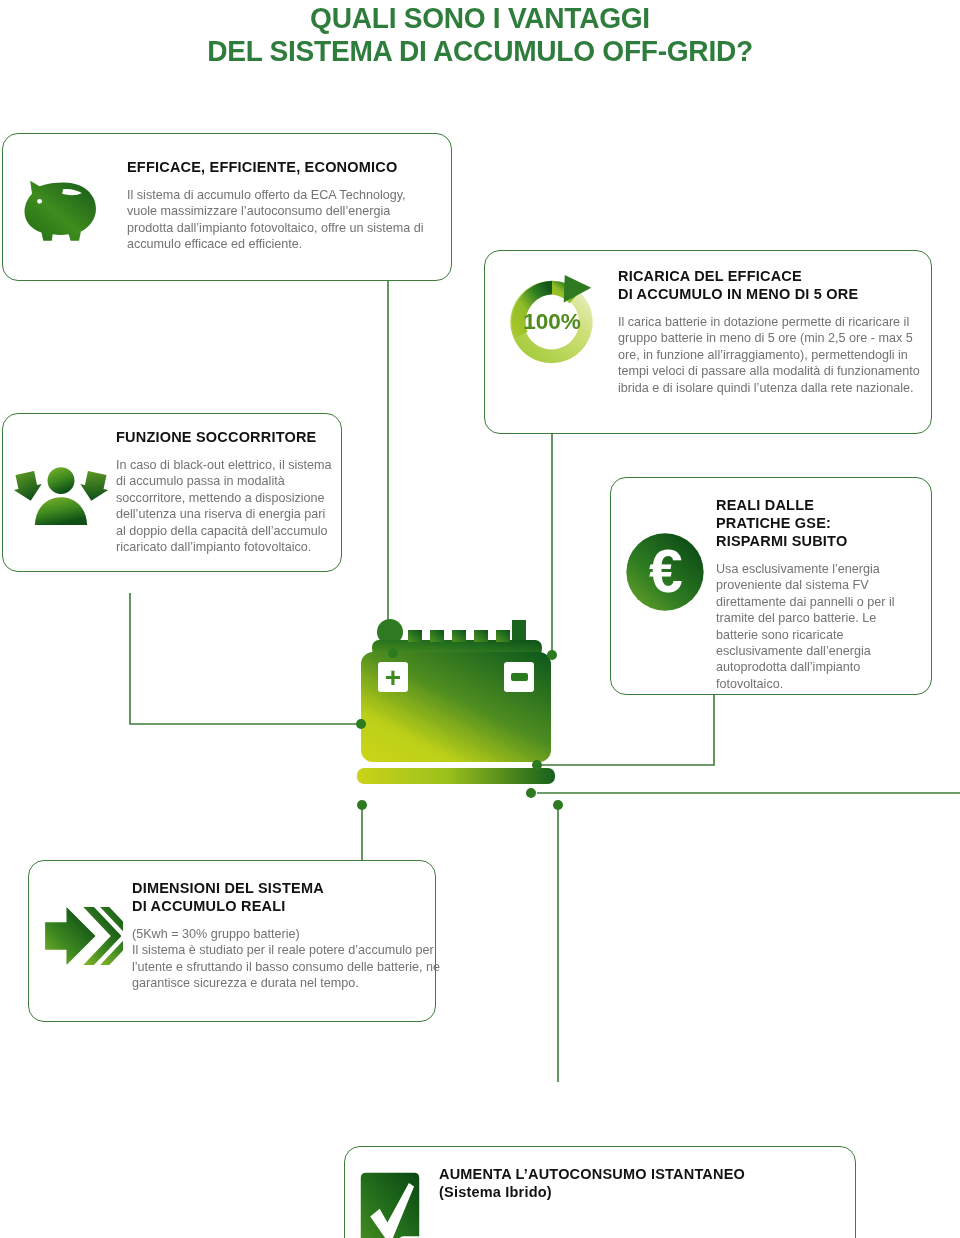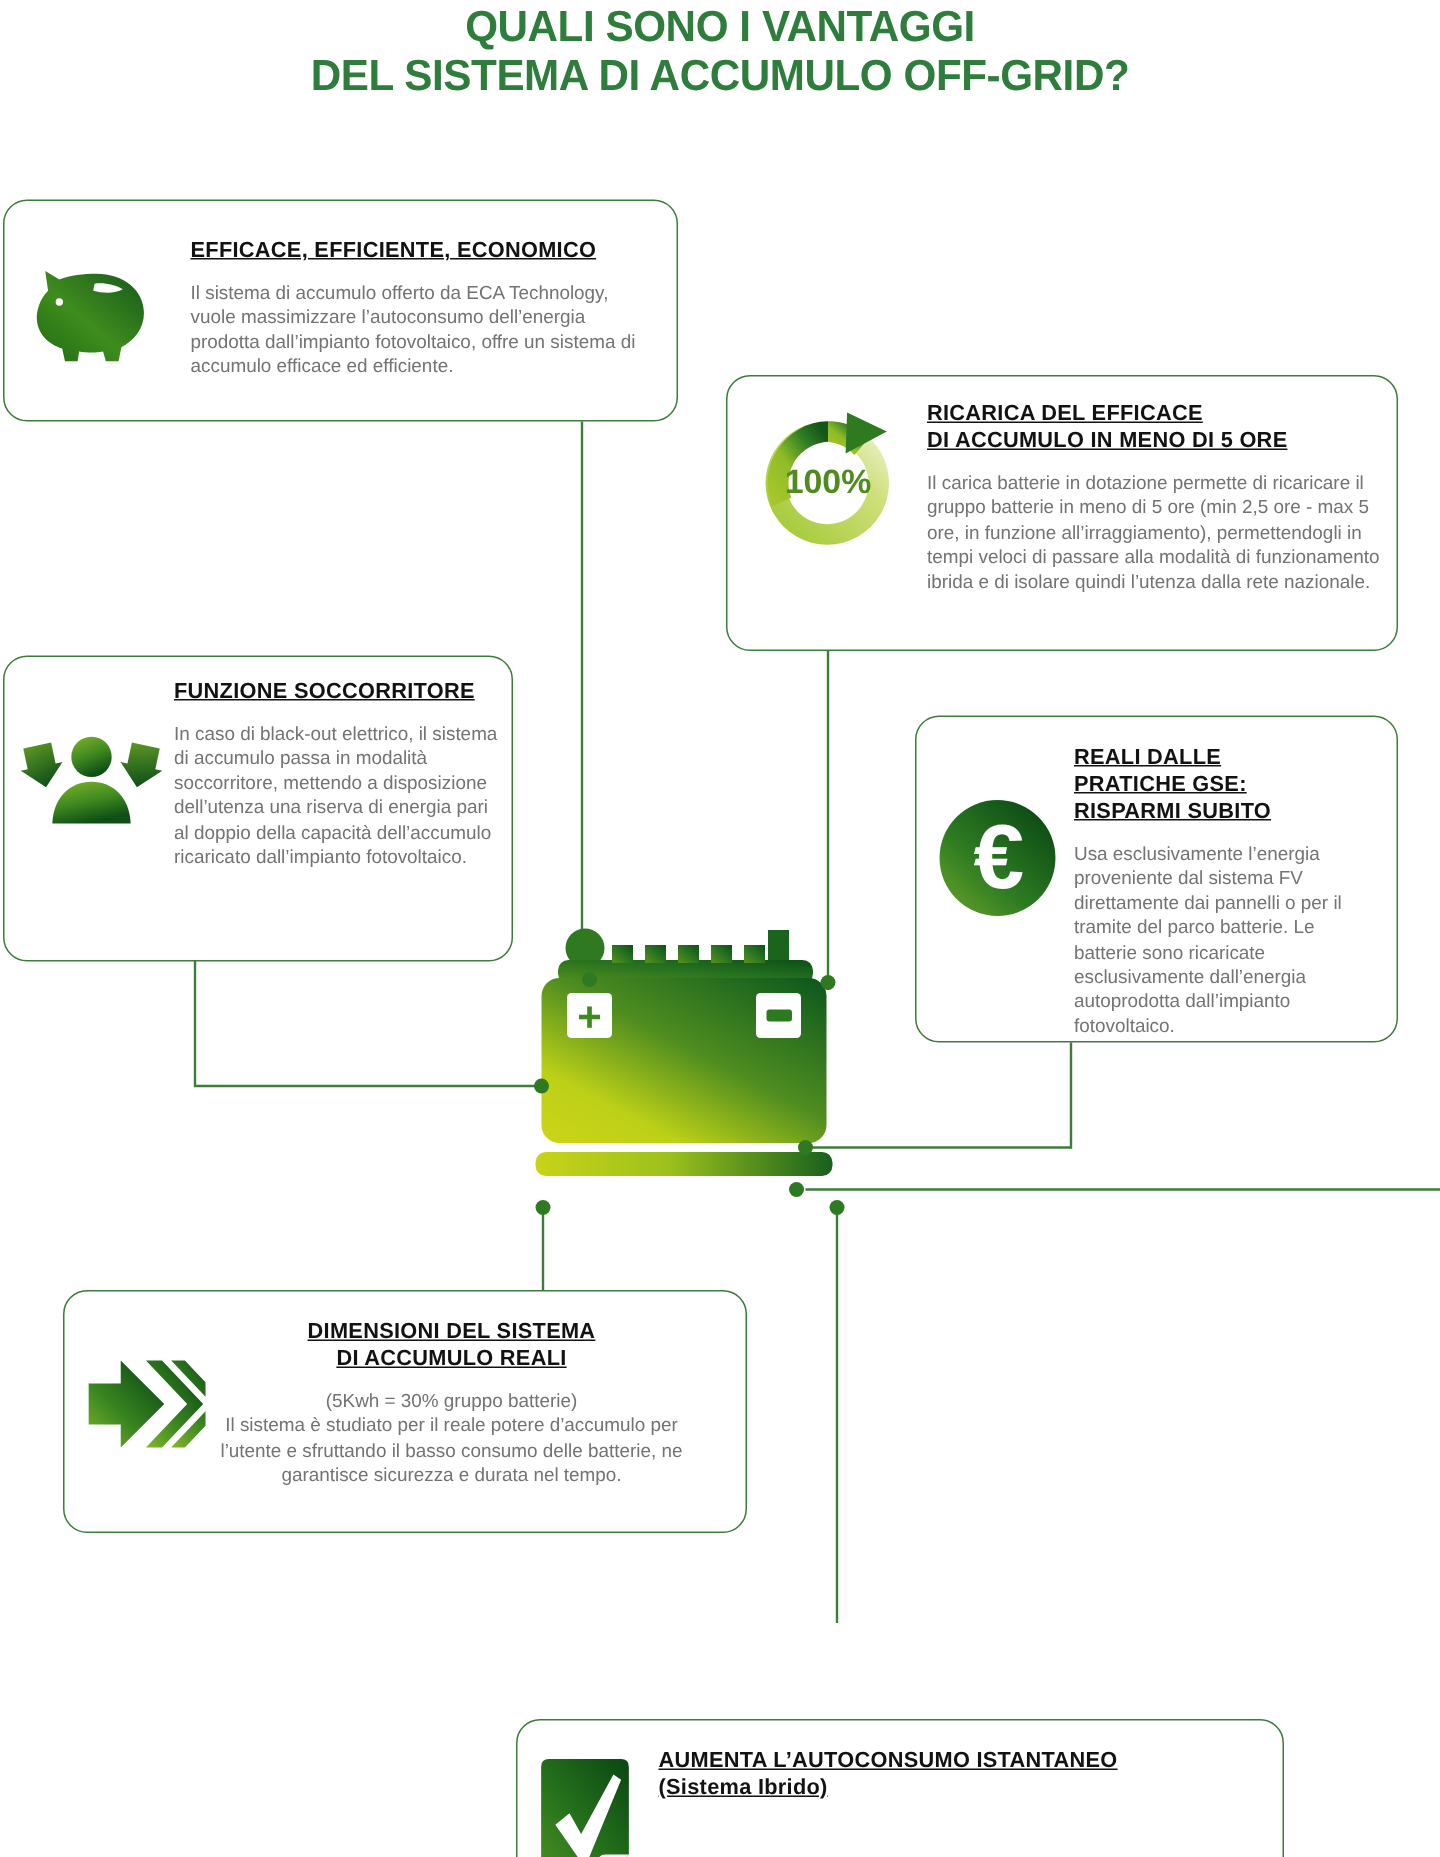--- a/index.html
+++ b/index.html
@@ -37,46 +37,45 @@
     border-radius:16px;
     background:#ffffff;
     box-sizing:border-box;
   }
   .card-head{
     font-weight:bold;
     font-size:14.5px;
     line-height:18px;
     letter-spacing:0.2px;
     color:#121212;
-    text-decoration:underline;
   }
   .card-body{
     font-size:12.6px;
     line-height:16.4px;
     color:#737373;
     margin-top:11px;
   }
   .card-body .tight{display:block;}
 
   .icon-slot{position:absolute;}
 
   
   #card-efficace{left:2px;  top:133px; width:450px; height:148px;}
   #card-efficace .txt{position:absolute;left:124px;top:24px;width:300px;}
 
   #card-ricarica{left:484px; top:250px; width:448px; height:184px;}
   #card-ricarica .txt{position:absolute;left:133px;top:16px;width:305px;}
 
-  #card-soccorritore{left:2px;  top:437px; width:340px; height:204px;}
+  #card-soccorritore{left:2px;  top:413px; width:340px; height:159px;}
   #card-soccorritore .txt{position:absolute;left:113px;top:14px;width:220px;}
 
   #card-gse{left:610px; top:477px; width:322px; height:218px;}
   #card-gse .txt{position:absolute;left:105px;top:18px;width:205px;}
 
-  #card-dimensioni{left:42px; top:860px; width:456px; height:162px;text-align:center;}
+  #card-dimensioni{left:28px; top:860px; width:408px; height:162px;}
   #card-dimensioni .txt{position:absolute;left:103px;top:18px;width:310px;}
 
   #card-aumenta{left:344px; top:1146px; width:512px; height:156px;}
   #card-aumenta .txt{position:absolute;left:94px;top:18px;width:350px;}
 
   
   .battery{position:absolute;left:330px;top:600px;width:260px;height:220px;}
 </style>
 </head>
 <body>

